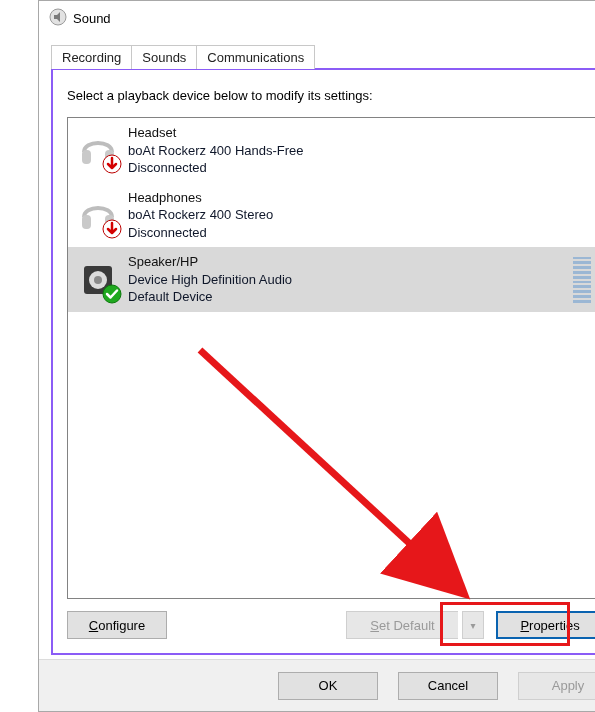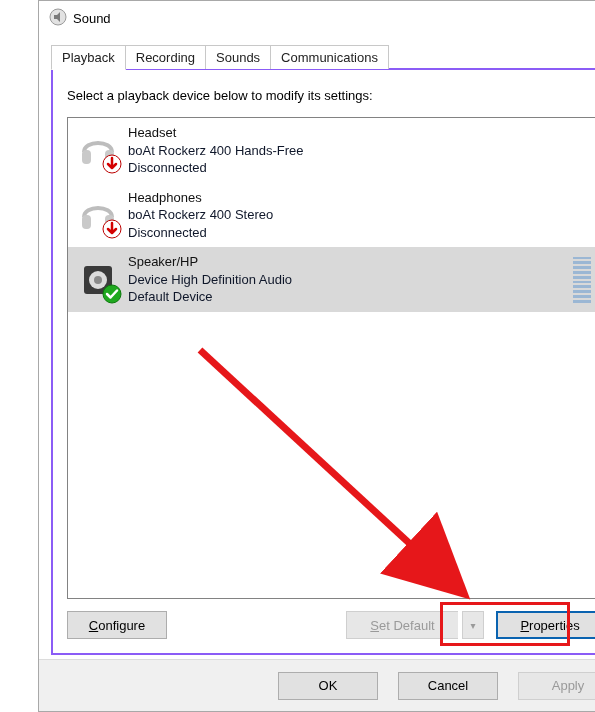--- a/index.html
+++ b/index.html
@@ -216,21 +216,20 @@
     <div class="close-btn">
       <svg width="12" height="12" viewBox="0 0 12 12">
           <path d="M1 1 L11 11 M11 1 L1 11" stroke="#333" stroke-width="1.2"></path>
         </svg>
     </div>
   </div>
 
   <div class="client">
 
     <div class="tabs">
-      <div class="tab active">Playback</div>
       <div class="tab">Recording</div>
       <div class="tab">Sounds</div>
       <div class="tab">Communications</div>
     </div>
 
     <div class="tabpanel">
 
       <div class="instruction">Select a playback device below to modify its settings:</div>
 
       <div class="device-list">

